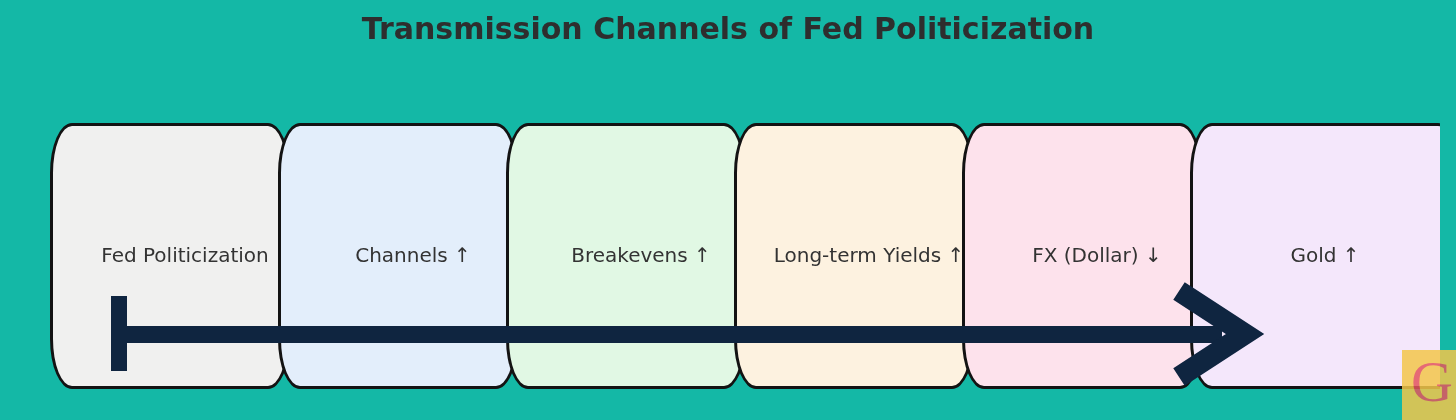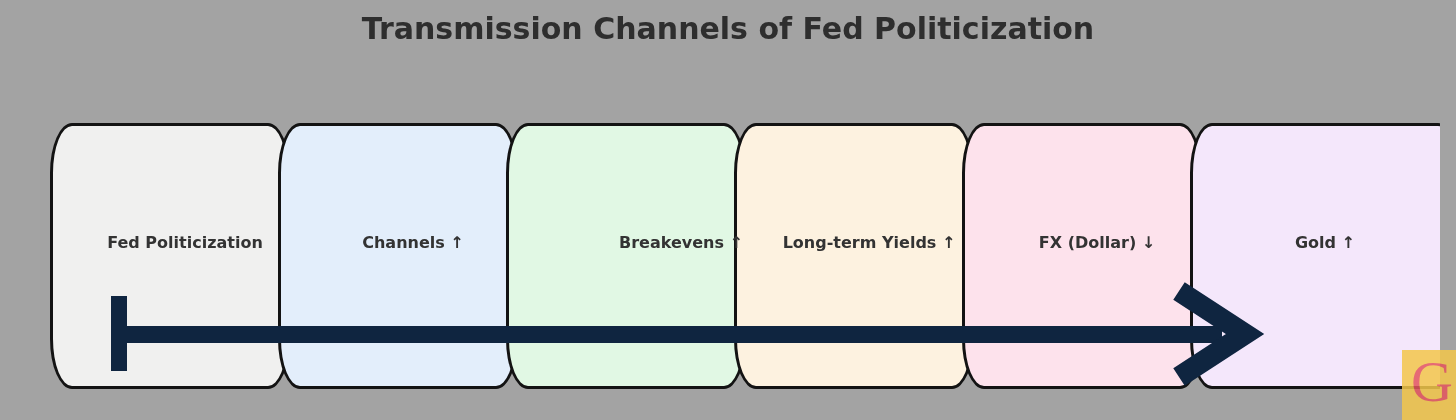--- a/index.html
+++ b/index.html
@@ -4,21 +4,21 @@
 <style>
   html, body {
     margin: 0;
     padding: 0;
     background: #ffffff;
   }
   .canvas {
     position: relative;
     width: 1456px;
     height: 420px;
-    background: #a3a3a3;
+    background: #14b8a6;
     overflow: hidden;
     font-family: "DejaVu Sans", "Liberation Sans", sans-serif;
   }
   .title {
     position: absolute;
     top: 11px;
     left: 50%;
     transform: translateX(-50%);
     font-size: 30px;
     font-weight: bold;
@@ -37,24 +37,24 @@
   .stage {
     position: absolute;
     top: 123px;
     height: 266px;
     box-sizing: border-box;
     border: 3px solid #131313;
     border-radius: 22px / 50px;
   }
   .stage-label {
     position: absolute;
-    top: 233px;
+    top: 243px;
     transform: translateX(-50%);
-    font-size: 16px;
-    font-weight: bold;
+    font-size: 20px;
+    font-weight: normal;
     white-space: nowrap;
     z-index: 10;
   }
   .arrow-svg {
     position: absolute;
     left: 0;
     top: 0;
     z-index: 12;
     pointer-events: none;
   }
@@ -88,21 +88,21 @@
     <div class="stage" style="left: 50px; width: 240px; z-index: 1; background-color: rgb(240, 240, 239);"></div>
     <div class="stage" style="left: 278px; width: 240px; z-index: 2; background-color: rgb(227, 238, 251);"></div>
     <div class="stage" style="left: 506px; width: 240px; z-index: 3; background-color: rgb(225, 248, 228);"></div>
     <div class="stage" style="left: 734px; width: 240px; z-index: 4; background-color: rgb(253, 242, 224);"></div>
     <div class="stage" style="left: 962px; width: 240px; z-index: 5; background-color: rgb(253, 226, 236);"></div>
     <div class="stage" style="left: 1190px; width: 270px; z-index: 6; background-color: rgb(244, 231, 251);"></div>
   </div>
 
   <div class="stage-label" style="left: 185px; color: rgb(51, 51, 51);">Fed Politicization</div>
   <div class="stage-label" style="left: 413px; color: rgb(51, 51, 51);">Channels ↑</div>
-  <div class="stage-label" style="left: 641px; color: rgb(51, 51, 51); margin-left: 40px;">Breakevens ↑</div>
+  <div class="stage-label" style="left: 641px; color: rgb(51, 51, 51);">Breakevens ↑</div>
   <div class="stage-label" style="left: 869px; color: rgb(51, 51, 51);">Long-term Yields ↑</div>
   <div class="stage-label" style="left: 1097px; color: rgb(51, 51, 51); text-align: center;">FX (Dollar) ↓</div>
   <div class="stage-label" style="left: 1325px; color: rgb(51, 51, 51);">Gold ↑</div>
 
   <svg class="arrow-svg" width="1456" height="420">
     <rect x="111" y="296" width="16" height="75" fill="#0f2540"></rect>
     <rect x="111" y="326" width="1111" height="17" fill="#0f2540"></rect>
     <path d="M 1179 291 L 1245 334 L 1179 377" fill="none" stroke-width="21" stroke-linejoin="miter" stroke-linecap="butt" stroke="#0f2540"></path>
   </svg>
 

